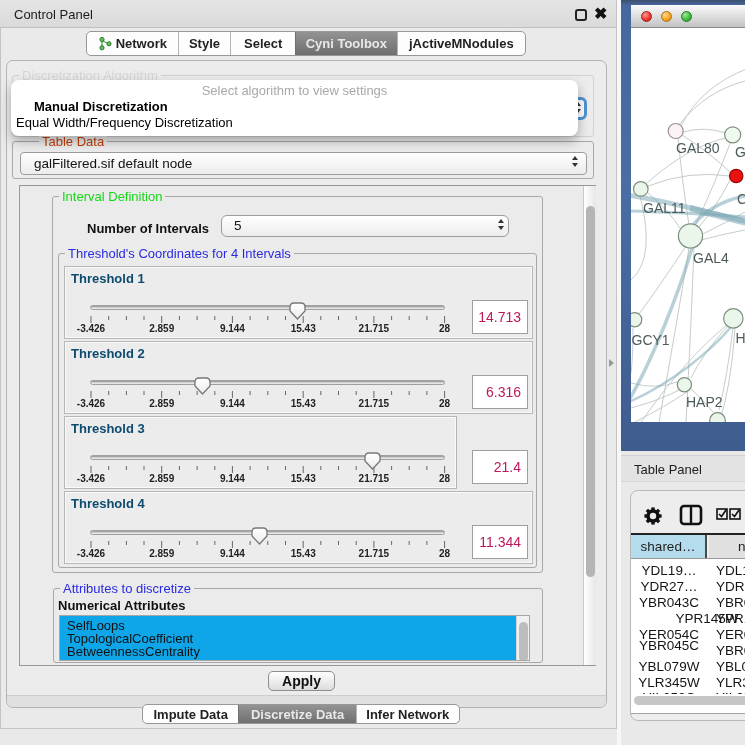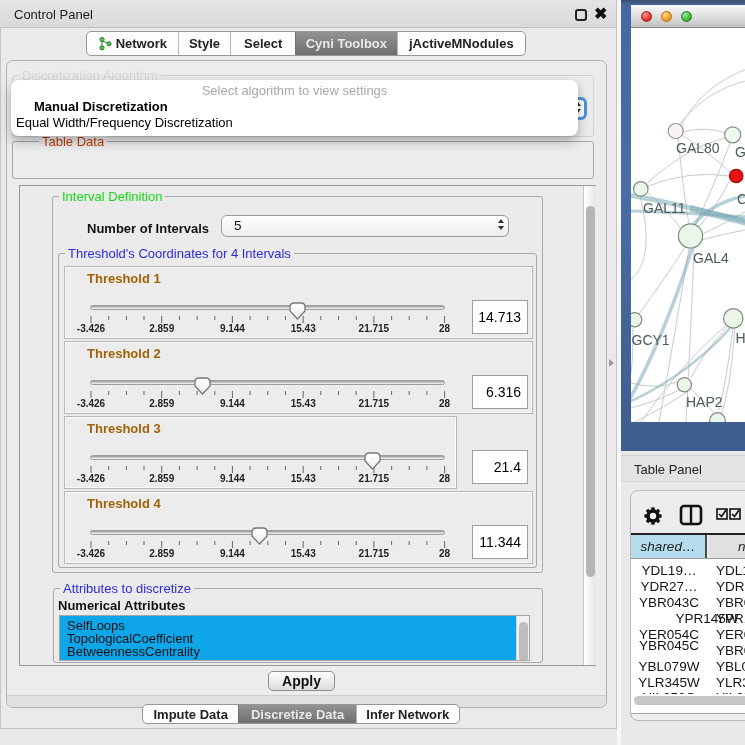--- a/index.html
+++ b/index.html
@@ -42,25 +42,25 @@
 #popup .ph { position:absolute; top:3px; width:100%; text-align:center; font-size:13px; color:#a8a8a8; }
 #popup .i1 { position:absolute; top:19px; left:23px; font-size:13px; font-weight:bold; color:#000; }
 #popup .i2 { position:absolute; top:35px; left:5px; font-size:13px; color:#000; }
 
 
 #scrollarea { left:19px; top:185px; width:577px; height:481px; background:#ebebeb; border:1px solid #989898; }
 #vsb { left:583px; top:186px; width:13px; height:479px; background:linear-gradient(to right,#ffffff,#e6e6e6); border-left:1px solid #c9c9c9; }
 #vsb .thumb { position:absolute; left:1.5px; top:20px; width:9px; height:371px; background:#b5b5b5; border-radius:5px; }
 
 .tpanel { border:1px solid #b6b6b6; box-shadow:inset 0 0 0 1px #fafafa; background:#ececec; }
-.tpanel .tt { position:absolute; left:6px; top:4px; font-size:13px; font-weight:bold; color:#a16207;margin-left:16px; }
+.tpanel .tt { position:absolute; left:6px; top:4px; font-size:13px; font-weight:bold; color:#0c4a6e; }
 
 .track { position:absolute; height:5px; background:linear-gradient(#8f8f8f,#d9d9d9 60%,#efefef); border:1px solid #9f9f9f; border-radius:3px; }
 .thumbp { position:absolute; width:17px; height:18px; }
-.vbox { position:absolute; left:407px; top:33px; width:56px; height:34px; background:#fff; border:1px solid #9e9e9e; font-size:14px; color:#000000; text-align:right; padding:8px 6px 0 0; }
+.vbox { position:absolute; left:407px; top:33px; width:56px; height:34px; background:#fff; border:1px solid #9e9e9e; font-size:14px; color:#be185d; text-align:right; padding:8px 6px 0 0; }
 .ticklbl { position:absolute; font-size:10px; font-weight:bold; color:#222; transform:translateX(-50%); }
 
 
 #attrlist { left:59px; top:615px; width:471px; height:46px; background:#0ea5e9; border:1px solid #a6a6a6; overflow:hidden; }
 #attrlist .li { position:absolute; left:7px; font-size:13px; color:#111; }
 #attrlist .sb { position:absolute; right:0; top:0; width:13px; height:46px; background:#f1f1f1; border-left:1px solid #d5d5d5; }
 #attrlist .sb .th { position:absolute; left:2px; top:6px; width:9px; height:40px; background:#bdbdbd; border-radius:5px; }
 
 #applybtn { left:268px; top:671px; width:67px; height:20px; background:linear-gradient(#ffffff,#dcdcdc); border:1px solid #8d8d8d; border-radius:5px; font-size:14px; font-weight:bold; color:#111; text-align:center; line-height:18px; }
 
@@ -68,21 +68,21 @@
 #divider { left:617px; top:0; width:4px; height:745px; background:#f7f7f7; }
 #netwin { left:621px; top:0; width:124px; height:451px; background:linear-gradient(#3c4f6b,#46679f 5px,#4a6da6 40%,#3f5c8e); }
 #nettitle { left:631px; top:5px; width:114px; height:23px; background:linear-gradient(#fafafa,#c3c3c3); border-bottom:1px solid #8a8a8a; }
 .light { position:absolute; top:6px; width:11px; height:11px; border-radius:50%; }
 #canvas { left:631px; top:28px; width:114px; height:394px; background:#fff; overflow:hidden; }
 
 #tpbar { left:621px; top:455px; width:124px; height:27px; background:#e3e3e3; border-top:1px solid #d0d0d0; border-bottom:1px solid #d6d6d6; }
 #tpbar span { position:absolute; left:13px; top:6px; font-size:13px; color:#222; }
 #tablebox { left:630px; top:490px; width:120px; height:231px; background:#ededed; border:1px solid #b9b9b9; border-radius:8px 0 0 8px; }
 
-#thead { left:631px; top:533px; width:114px; height:25px; border-top:2px solid #222;font-style:italic; }
+#thead { left:631px; top:533px; width:114px; height:25px; border-top:2px solid #222; }
 #thcol1 { position:absolute; left:0; top:0; width:76px; height:23px; background:#b5dcec; border-right:2px solid #4a4a4a; font-size:13.5px; color:#222; text-align:center; line-height:23px; }
 #thcol2 { position:absolute; left:78px; top:0; width:36px; height:23px; background:#e0e0e0; font-size:13.5px; color:#222; padding-left:29px; line-height:23px; }
 #tbody { left:631px; top:558px; width:114px; height:136px; background:#fff; border-top:1px solid #999; overflow:hidden; }
 .trow { position:absolute; width:76px; text-align:center; font-size:13.5px; color:#141414; }
 .trow2 { position:absolute; left:85px; font-size:13.5px; color:#141414; white-space:nowrap; }
 #hsb { left:631px; top:694px; width:114px; height:14px; background:#fff; }
 #hsb .th { position:absolute; left:3px; top:2px; width:115px; height:9px; background:#c6c6c6; border-radius:5px; }
 #tbot { left:631px; top:708px; width:114px; height:6px; background:#fff; border-bottom:1px solid #a2a2a2; }
 </style>
 </head>
@@ -123,20 +123,27 @@
     </div>
 
   <div id="popup" class="abs">
     <div class="ph">Select algorithm to view settings</div>
     <div class="i1">Manual Discretization</div>
     <div class="i2">Equal Width/Frequency Discretization</div>
   </div>
 
   <div class="group abs" style="left:12px;top:141px;width:582px;height:38px;"></div>
   <div class="gtitle abs" style="left:19px;top:134px;color:#c2410c;margin-left:20px;">Table Data</div>
+  <div class="combo abs" style="left:20px;top:152px;width:567px;height:23px;">
+    <span class="txt">galFiltered.sif default node</span>
+    <span class="updown" style="left:551px;top:3px;">
+        <i class="up" style="border-left-width:3.5px;border-right-width:3.5px;border-bottom-width:4.5px;"></i>
+        <i class="dn" style="border-left-width:3.5px;border-right-width:3.5px;border-top-width:4.5px;"></i>
+      </span>
+  </div>
 
   <div id="scrollarea" class="abs"></div>
   <div id="vsb" class="abs">
       <div class="thumb"></div>
     </div>
 
   <div class="group abs" style="left:52px;top:196px;width:491px;height:377px;"></div>
   <div class="gtitle abs" style="left:59px;top:189px;color:#16d816;background:#ebebeb;">Interval Definition</div>
 
   <div class="abs" style="left:87px;top:221px;font-size:13px;font-weight:bold;color:#111;">Number of Intervals</div>

